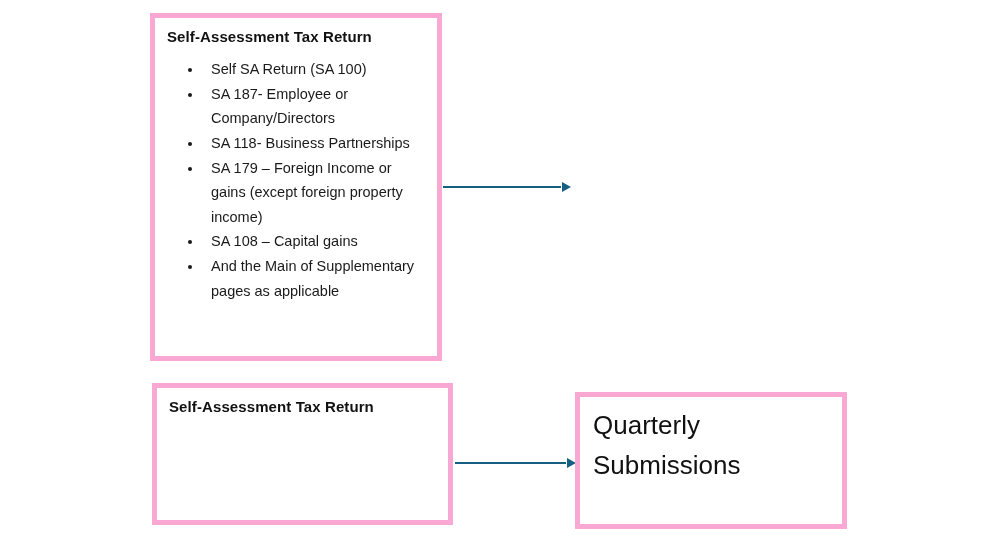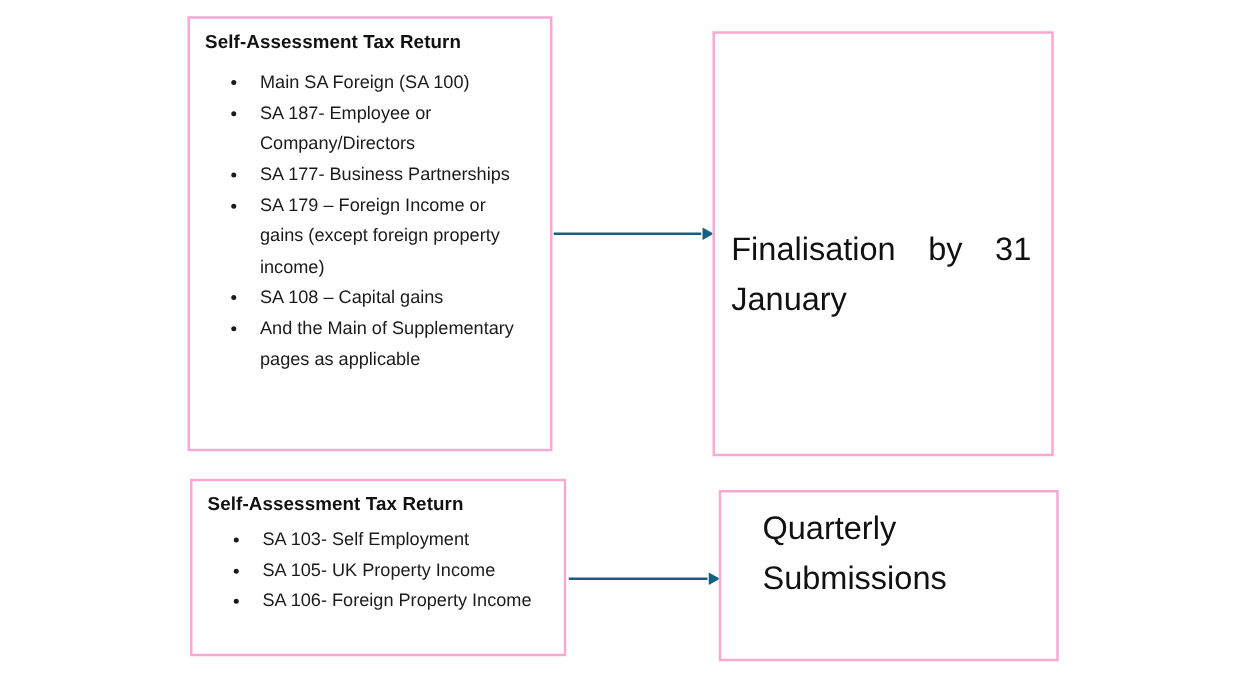--- a/index.html
+++ b/index.html
@@ -12,21 +12,21 @@
   .canvas {
     position: relative;
     width: 1000px;
     height: 550px;
     background: #ffffff;
     overflow: hidden;
   }
   .box {
     position: absolute;
     background: #ffffff;
-    border: 2px solid #f9a8d4;
+    border: 5px solid #f9a8d4;
     box-sizing: border-box;
   }
   .source-box {
     padding: 10px 14px 0 12px;
   }
   .box-title {
     font-weight: bold;
     font-size: 15px;
     letter-spacing: 0.1px;
     color: #111111;
@@ -73,49 +73,41 @@
   }
 </style>
 </head>
 <body>
 
 <div class="canvas">
 
   <div class="box source-box" style="left:150px; top:13px; width:292px; height:348px;">
     <div class="box-title">Self-Assessment Tax Return</div>
     <ul class="bullets">
-      <li>Main SA Foreign (SA 100)</li>
+      <li>Self SA Return (SA 100)</li>
       <li>SA 187- Employee or Company/Directors</li>
-      <li>SA 177- Business Partnerships</li>
+      <li>SA 118- Business Partnerships</li>
       <li>SA 179 – Foreign Income or gains (except foreign property income)</li>
       <li>SA 108 – Capital gains</li>
       <li>And the Main of Supplementary pages as applicable</li>
     </ul>
   </div>
 
   <div class="arrow" style="left:443px; top:182px; width:127px;">
     <div class="arrow-line" style="width:118px;"></div>
     <div class="arrow-head"></div>
   </div>
 
-  <div class="box" style="left:570px; top:25px; width:273px; height:340px;">
-    <div class="result-text justify" style="margin:152px 16px 0 13px;">Finalisation by 31 January</div>
-  </div>
 
   <div class="box source-box" style="left:152px; top:383px; width:301px; height:142px;">
     <div class="box-title">Self-Assessment Tax Return</div>
-    <ul class="bullets" style="margin-top:8px;">
-      <li>SA 103- Self Employment</li>
-      <li>SA 105- UK Property Income</li>
-      <li>SA 106- Foreign Property Income</li>
-    </ul>
   </div>
 
   <div class="arrow" style="left:455px; top:458px; width:120px;">
     <div class="arrow-line" style="width:111px;"></div>
     <div class="arrow-head"></div>
   </div>
 
-  <div class="box" style="left:575px; top:392px; width:272px; height:137px;padding-left:20px;">
+  <div class="box" style="left:575px; top:392px; width:272px; height:137px;">
     <div class="result-text" style="margin:8px 14px 0 13px;">Quarterly Submissions</div>
   </div>
 
 </div>
 
 </body></html>

